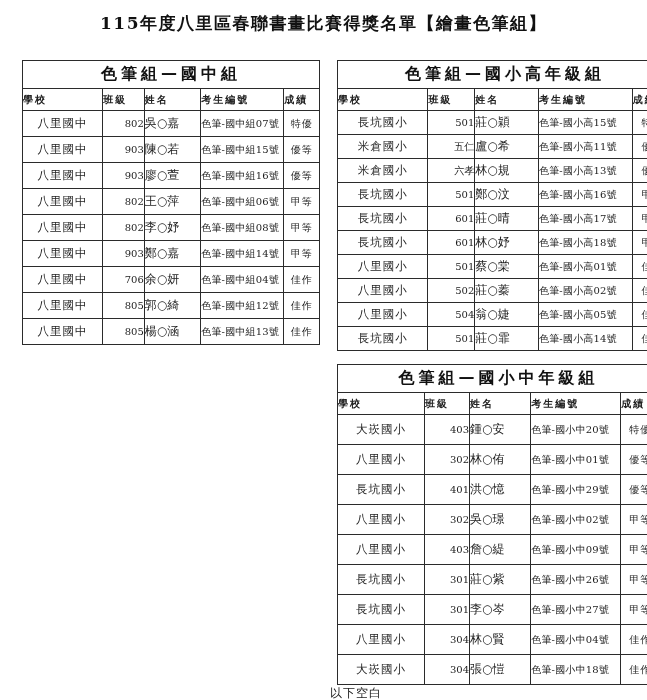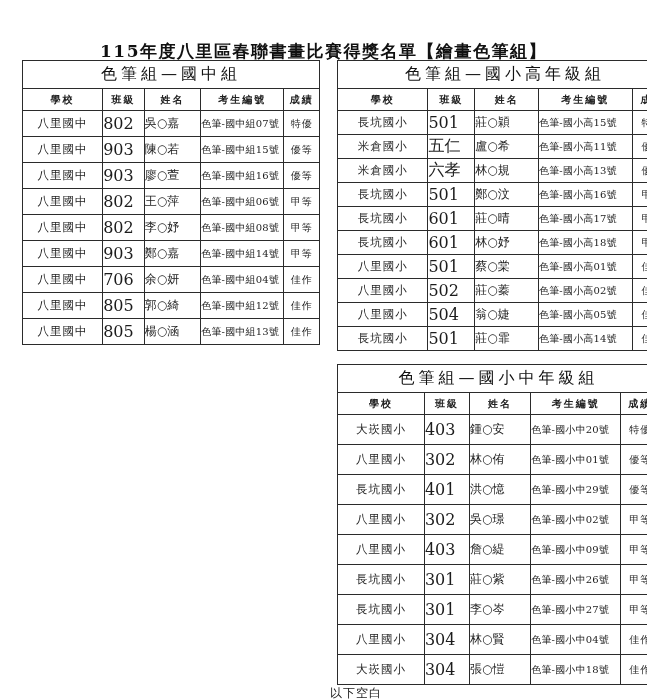--- a/index.html
+++ b/index.html
@@ -10,64 +10,63 @@
     font-family:"DejaVu Serif","Liberation Serif",serif;
     color:#1a1a1a;
     overflow:hidden;
   }
   #doc-title{
     position:absolute;top:12px;left:0;width:647px;
     text-align:center;
     font-size:17px;font-weight:bold;
     letter-spacing:1.5px;
     color:#111;
-    margin-top:28px;
   }
   .tbl-wrap{position:absolute;background:#fff;}
   #tbl-0{left:22px;top:60px;width:298px;}
   #tbl-1{left:337px;top:60px;width:336px;}
   #tbl-2{left:337px;top:364px;width:323px;}
   table.award{
     width:100%;
     border-collapse:collapse;
     table-layout:fixed;
     border:1.6px solid #2b2b2b;
   }
   table.award th, table.award td{
     border:1px solid #2b2b2b;
     overflow:hidden;
     white-space:nowrap;
     padding:0;
   }
   th.group-title{
     font-size:16px;
-    font-weight:normal;
+    font-weight:bold;
     letter-spacing:4px;
     text-align:center;
     height:27px;
     color:#111;
   }
   tr.head-row th{
     font-size:10px;
     font-weight:bold;
     letter-spacing:2px;
-    text-align:center;
+    text-align:left;
     height:21px;
     color:#222;
   }
   td{font-size:12px;color:#1c1c1c;}
   
   #tbl-0 tbody td{height:25px;}
   #tbl-1 tbody td{height:23px;}
   #tbl-2 tbody td{height:29px;}
   
   col.w0{width:27%;} col.w1{width:14%;} col.w2{width:19%;}
   col.w3{width:28%;} col.w4{width:12%;}
   td.c0{text-align:center;letter-spacing:1px;font-size:11.5px;}
-  td.c1{text-align:left;font-size:16px;}
+  td.c1{text-align:right;font-size:10px;}
   td.c2{text-align:left;padding-right:2px;font-size:12px;}
   td.c3{text-align:left;padding-left:1px;font-size:10px;letter-spacing:0.2px;}
   td.c4{text-align:center;font-size:10px;letter-spacing:1px;}
   #footer-note{
     position:absolute;left:330px;top:685px;
     font-size:12px;letter-spacing:1px;color:#222;
   }
 </style>
 </head>
 <body>

